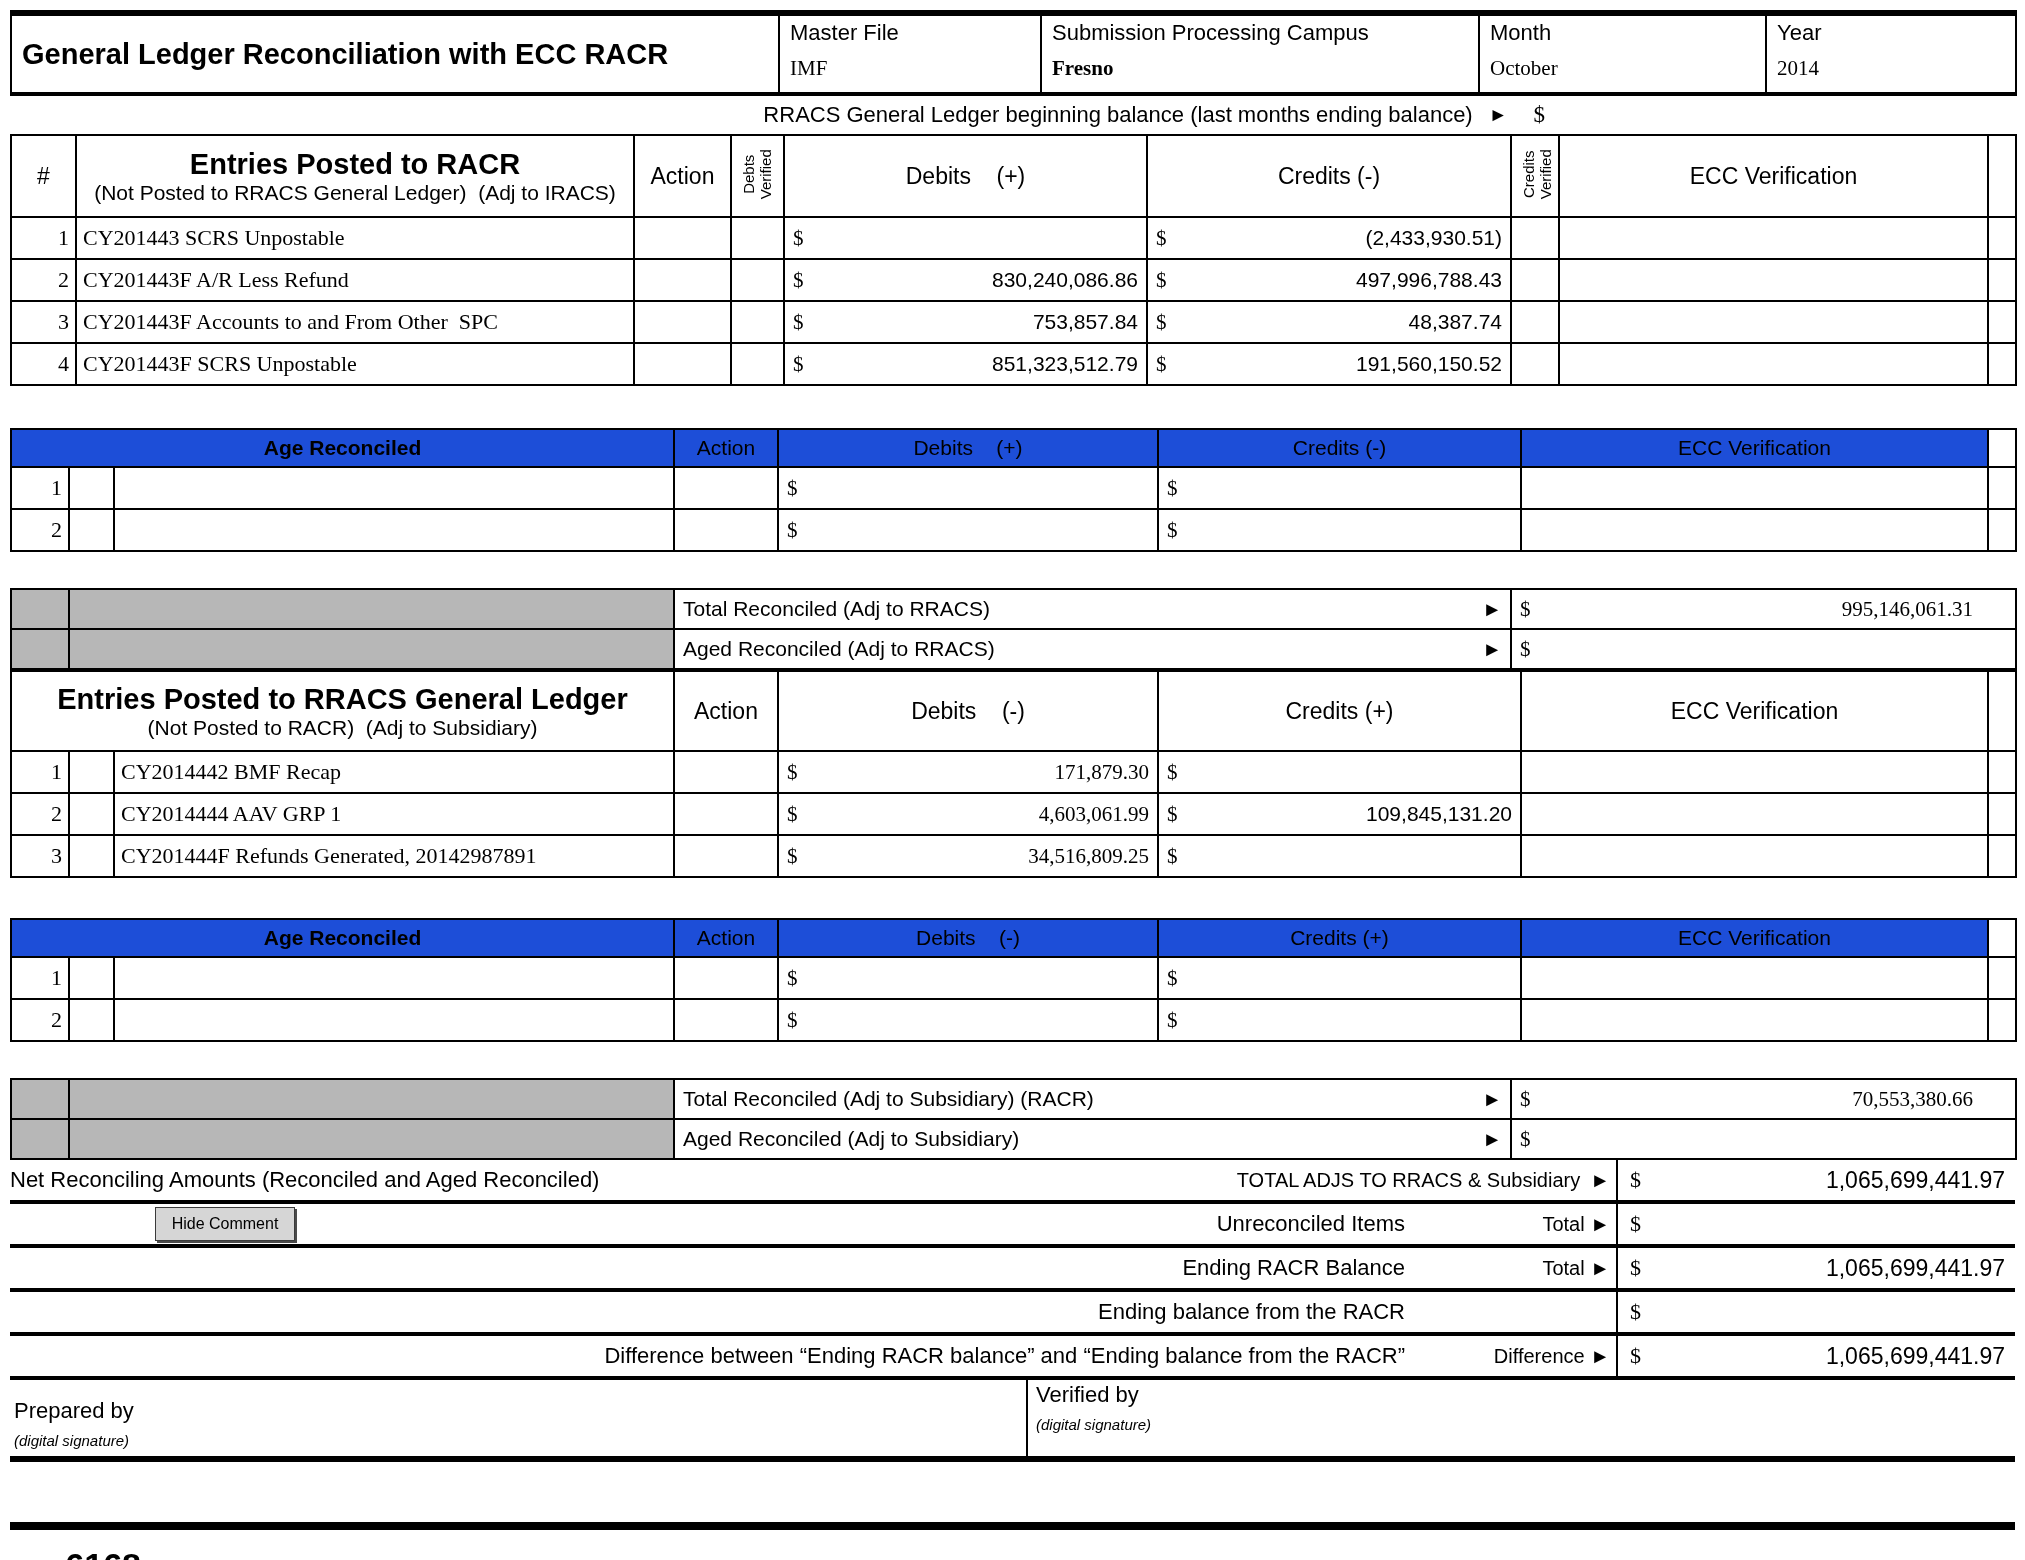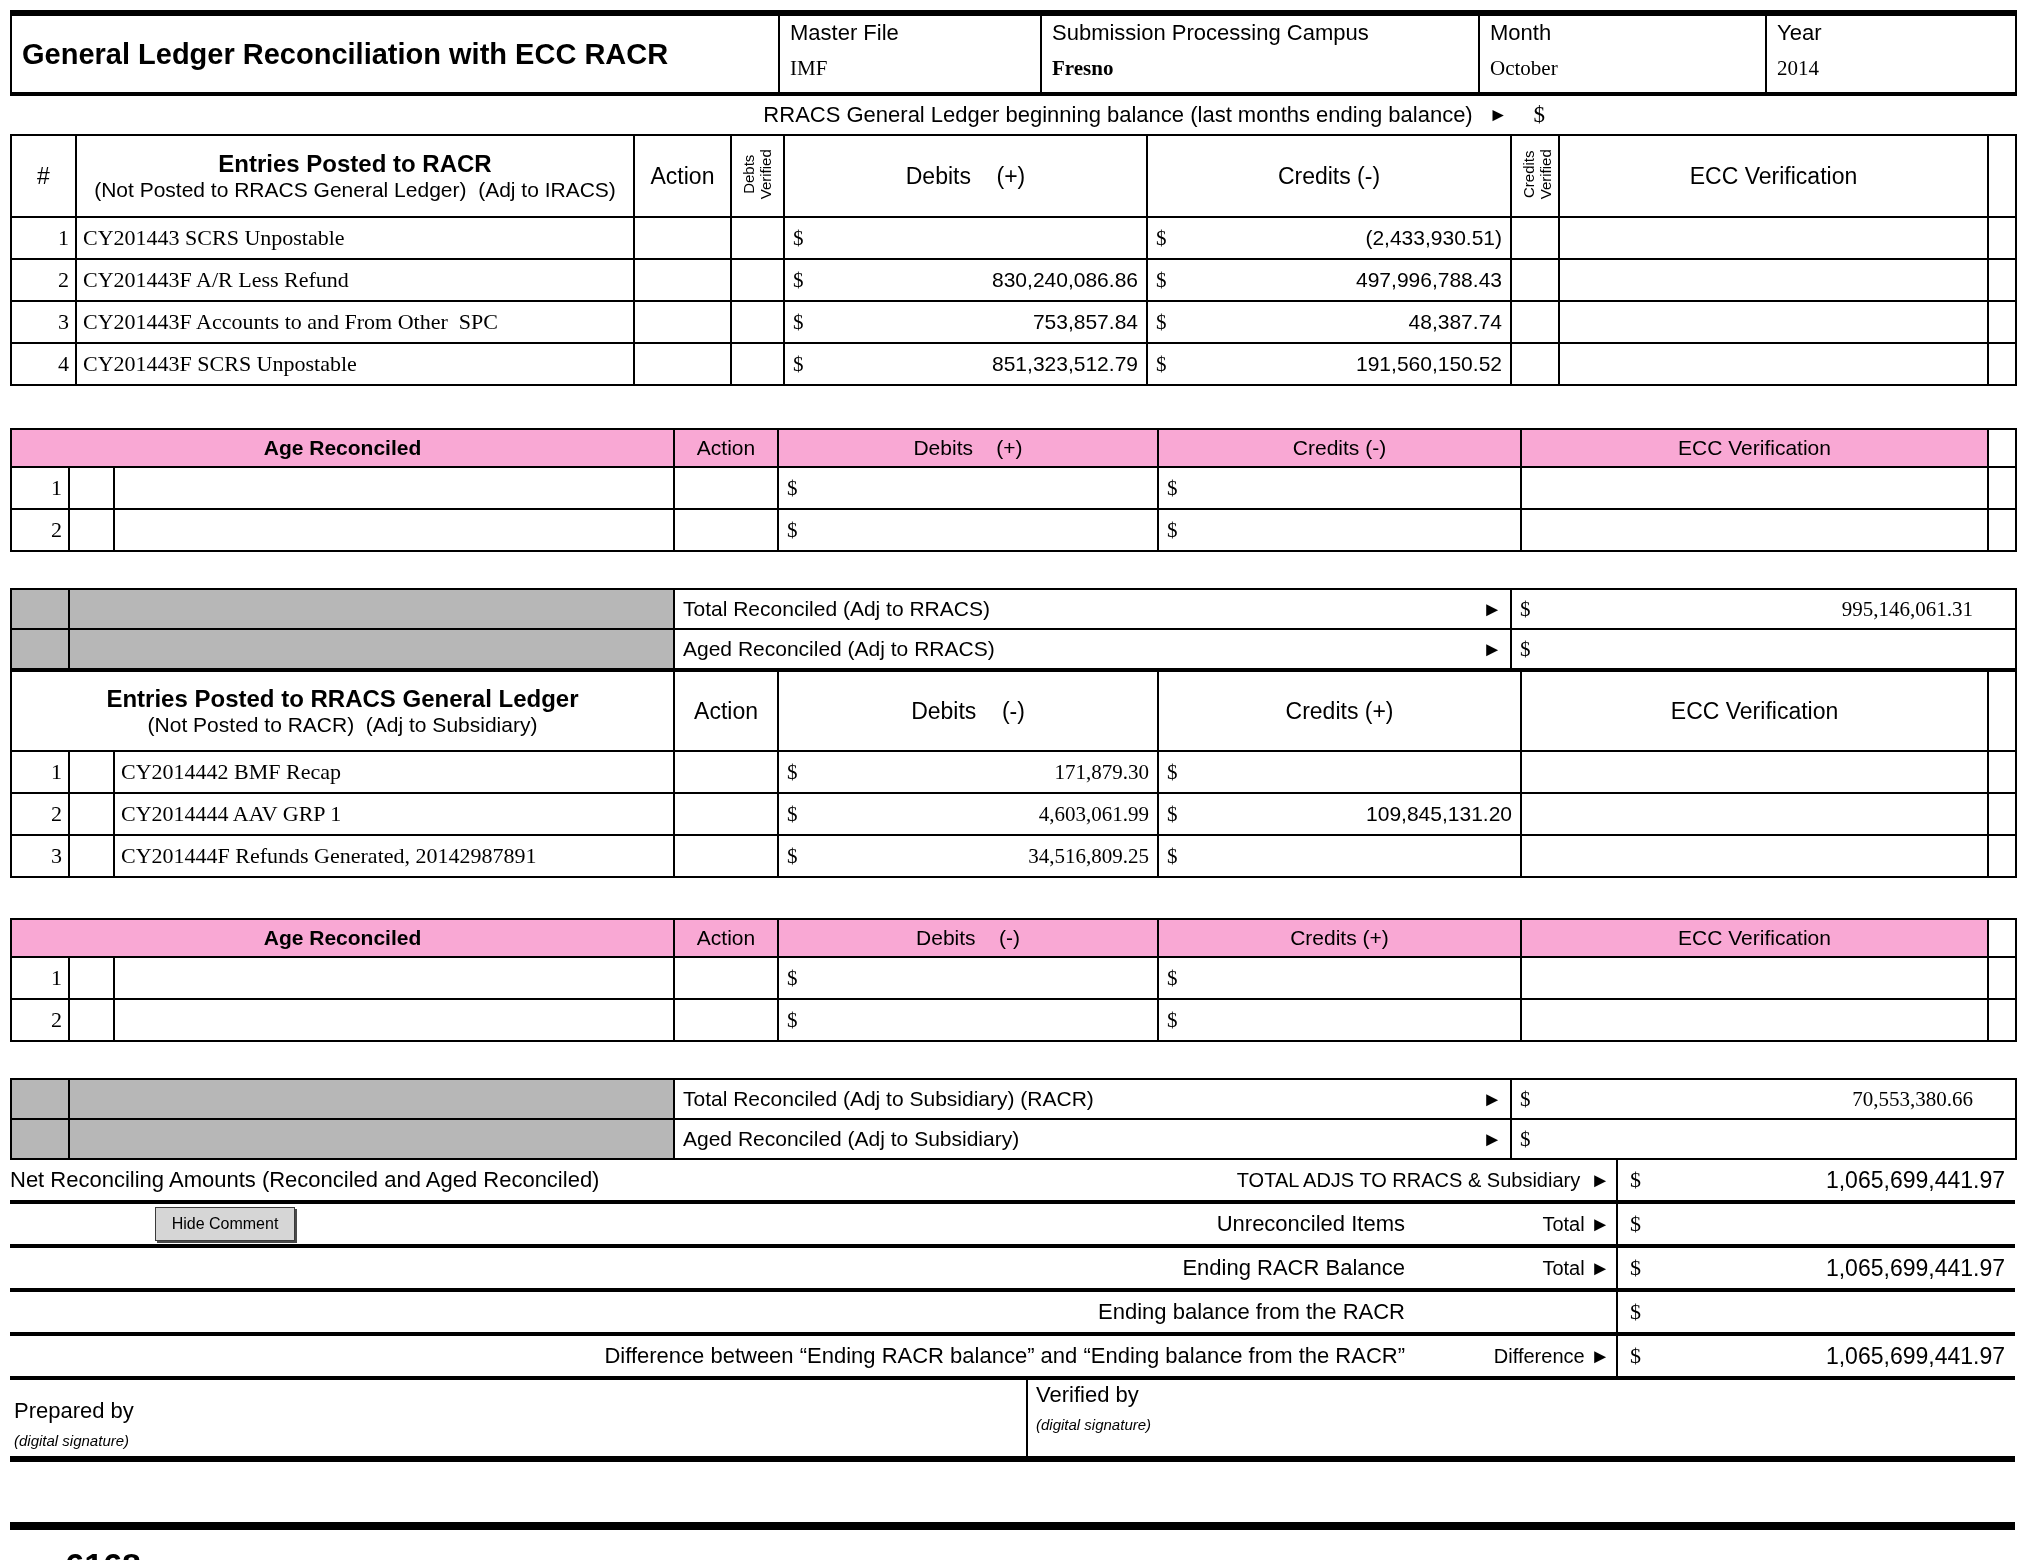--- a/index.html
+++ b/index.html
@@ -32,31 +32,31 @@
   .begrow .ds { margin-left:26px; font-size:23px; }
   .sp { flex:1; }
   .tail470 { width:470px; }
 
   
   .thead td { text-align:center; font-size:23px; }
   .t1 thead tr { height:82px; }
   .t1 tbody tr { height:42px; }
   .t2 thead tr { height:80px; }
   .t2 tbody tr { height:42px; }
-  .hdr2l .l1 { font-weight:bold; font-size:24px; }
+  .hdr2l .l1 { font-weight:bold; font-size:29px; }
   .hdr2l .l2 { font-size:21px; }
   .vcol { padding:0; text-align:center; }
   .vert { display:inline-block; transform:rotate(-90deg); white-space:pre;
           font-size:15px; line-height:1.15; }
   .numcell { text-align:right; font-family:"Liberation Serif", serif; font-size:22px; padding-right:6px; }
   .entrycell { font-family:"Liberation Serif", serif; font-size:22px; white-space:pre; padding-left:6px;margin-top:36px; }
 
   
   .age thead tr { height:38px; }
-  .age thead td { background:#f9a8d4; text-align:center; font-size:21px; }
+  .age thead td { background:#1d4ed8; text-align:center; font-size:21px; }
   .age thead td.endcol { background:#fff; }
   .age thead td.agettl { font-weight:bold; }
   .age tbody tr { height:42px; }
 
   
   .tot tr { height:40px;padding-left:12px; }
   .tot .gray { background:#b7b7b7; }
   .tot .lblcell .lbl { font-size:21px; }
   .tot .lblcell .arr { font-size:20px; }
   .tot .money .amt-serif { padding-right:34px; }

